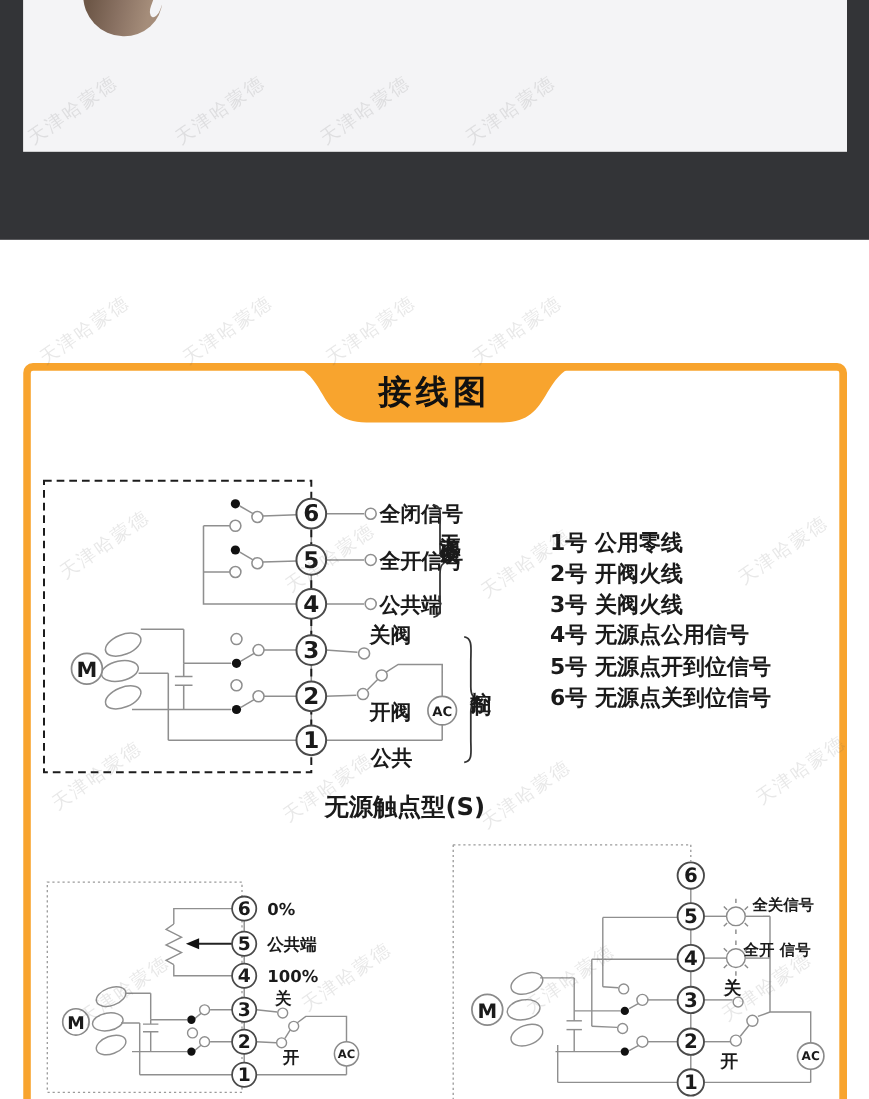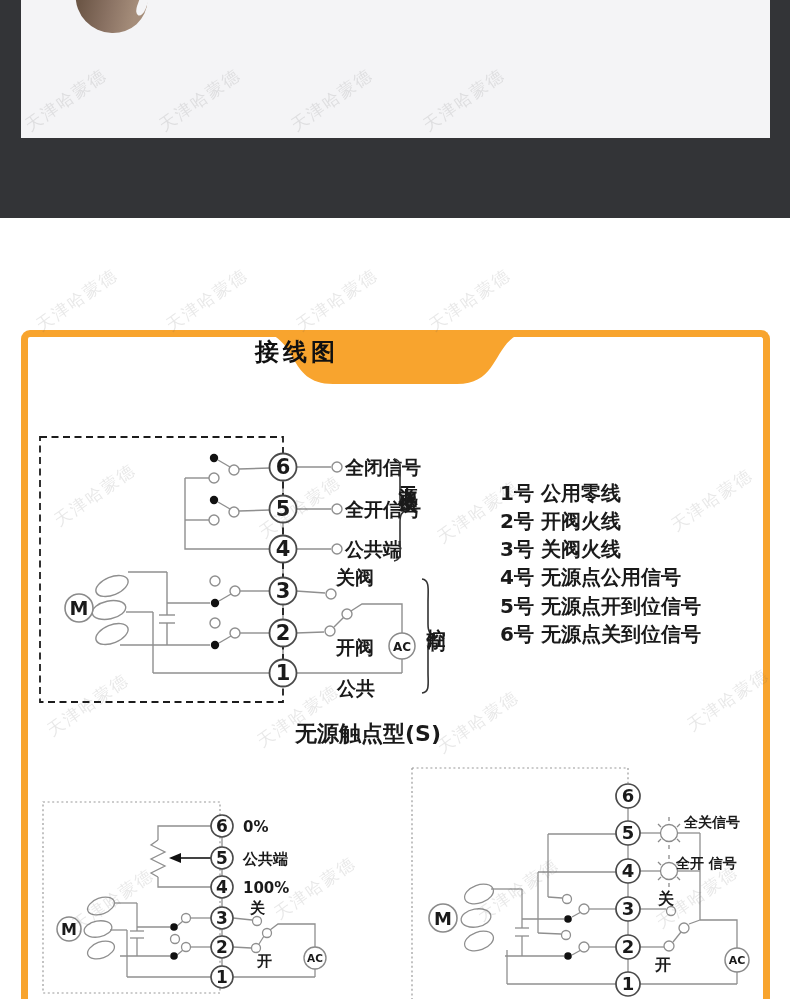--- a/index.html
+++ b/index.html
@@ -16,22 +16,22 @@
   
   .wm-layer{position:absolute;inset:0;z-index:9;pointer-events:none;}
   .wm{position:absolute;font-size:17px;letter-spacing:2px;color:rgba(90,90,90,0.14);
       transform:translate(-50%,-50%) rotate(-35deg);white-space:nowrap;}
   
   .wiring-panel{position:absolute;left:21px;top:330px;width:749px;height:680px;
       background:#ffffff;border:7px solid #F8A42E;border-bottom:none;
       border-radius:9px 9px 0 0;box-sizing:border-box;}
   .banner{position:absolute;left:227px;top:-7px;width:280px;height:58px;}
   .banner svg{position:absolute;left:0;top:0;}
-  .banner-title{position:absolute;left:0;top:6px;width:280px;
-      font-size:24px;font-weight:bold;color:#111;letter-spacing:4px;}
+  .banner-title{position:absolute;left:0;top:6px;width:280px;text-align:center;
+      font-size:30px;font-weight:bold;color:#111;letter-spacing:4px;}
   .diagram-svg{position:absolute;left:0;top:0;}
   
   text{font-family:"DejaVu Sans",sans-serif;fill:#1a1a1a;}
   .tnum{font-weight:bold;text-anchor:middle;}
   .lbl{font-weight:bold;}
   .vtext{writing-mode:vertical-rl;font-weight:bold;letter-spacing:3px;}
 </style>
 </head>
 <body>
 

